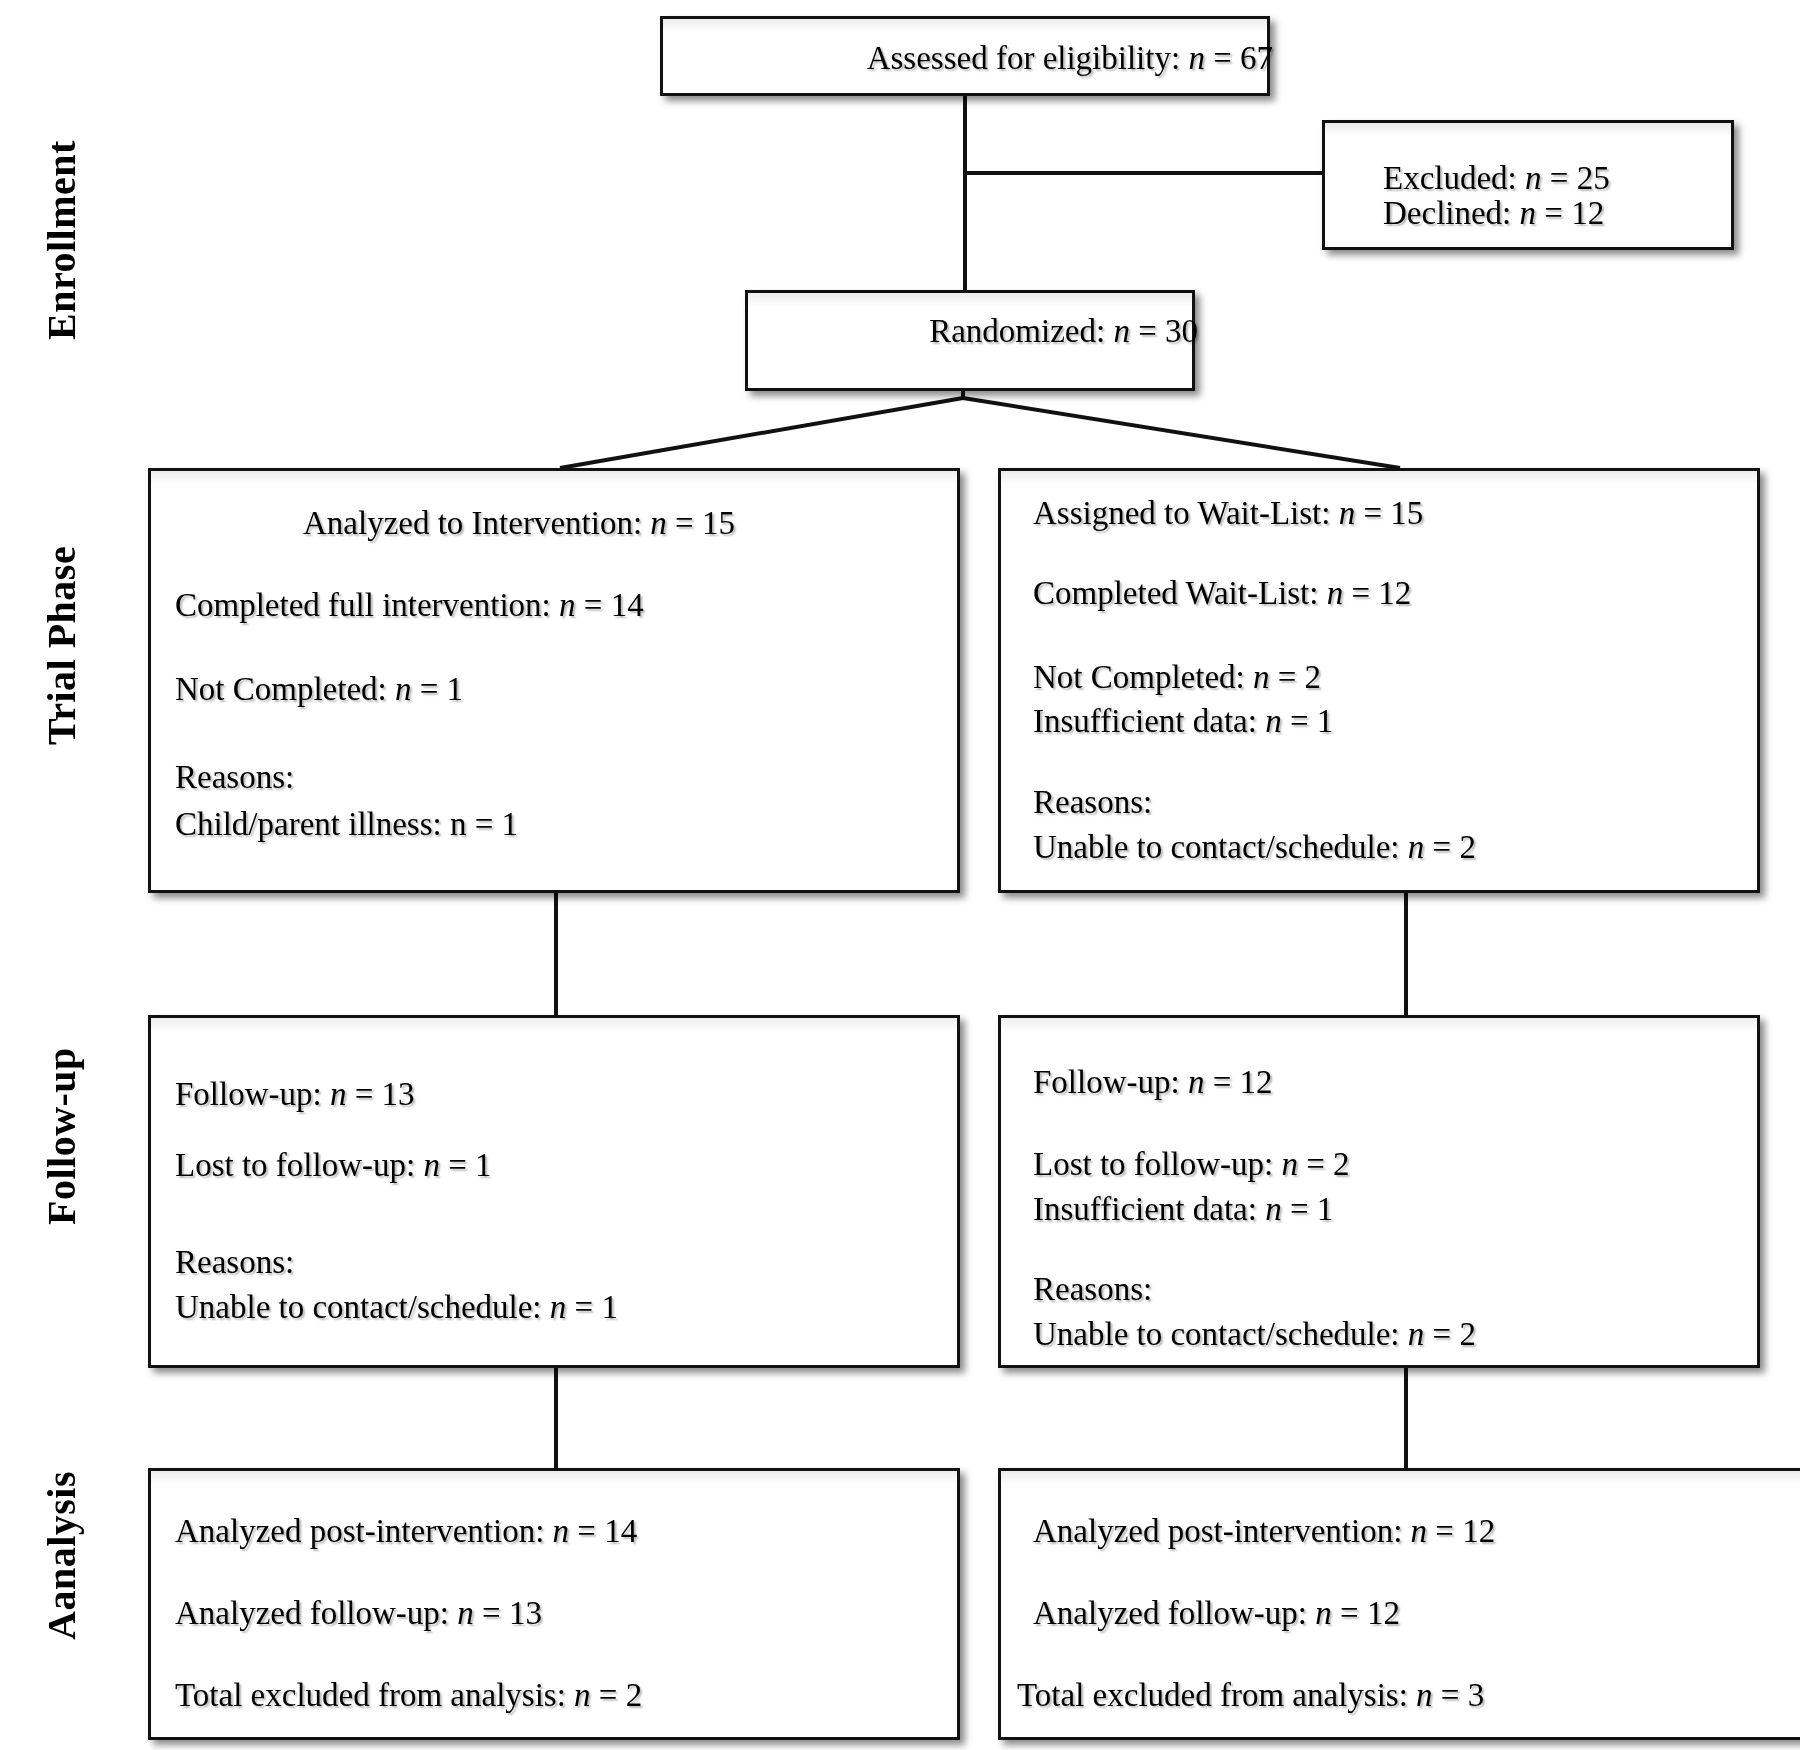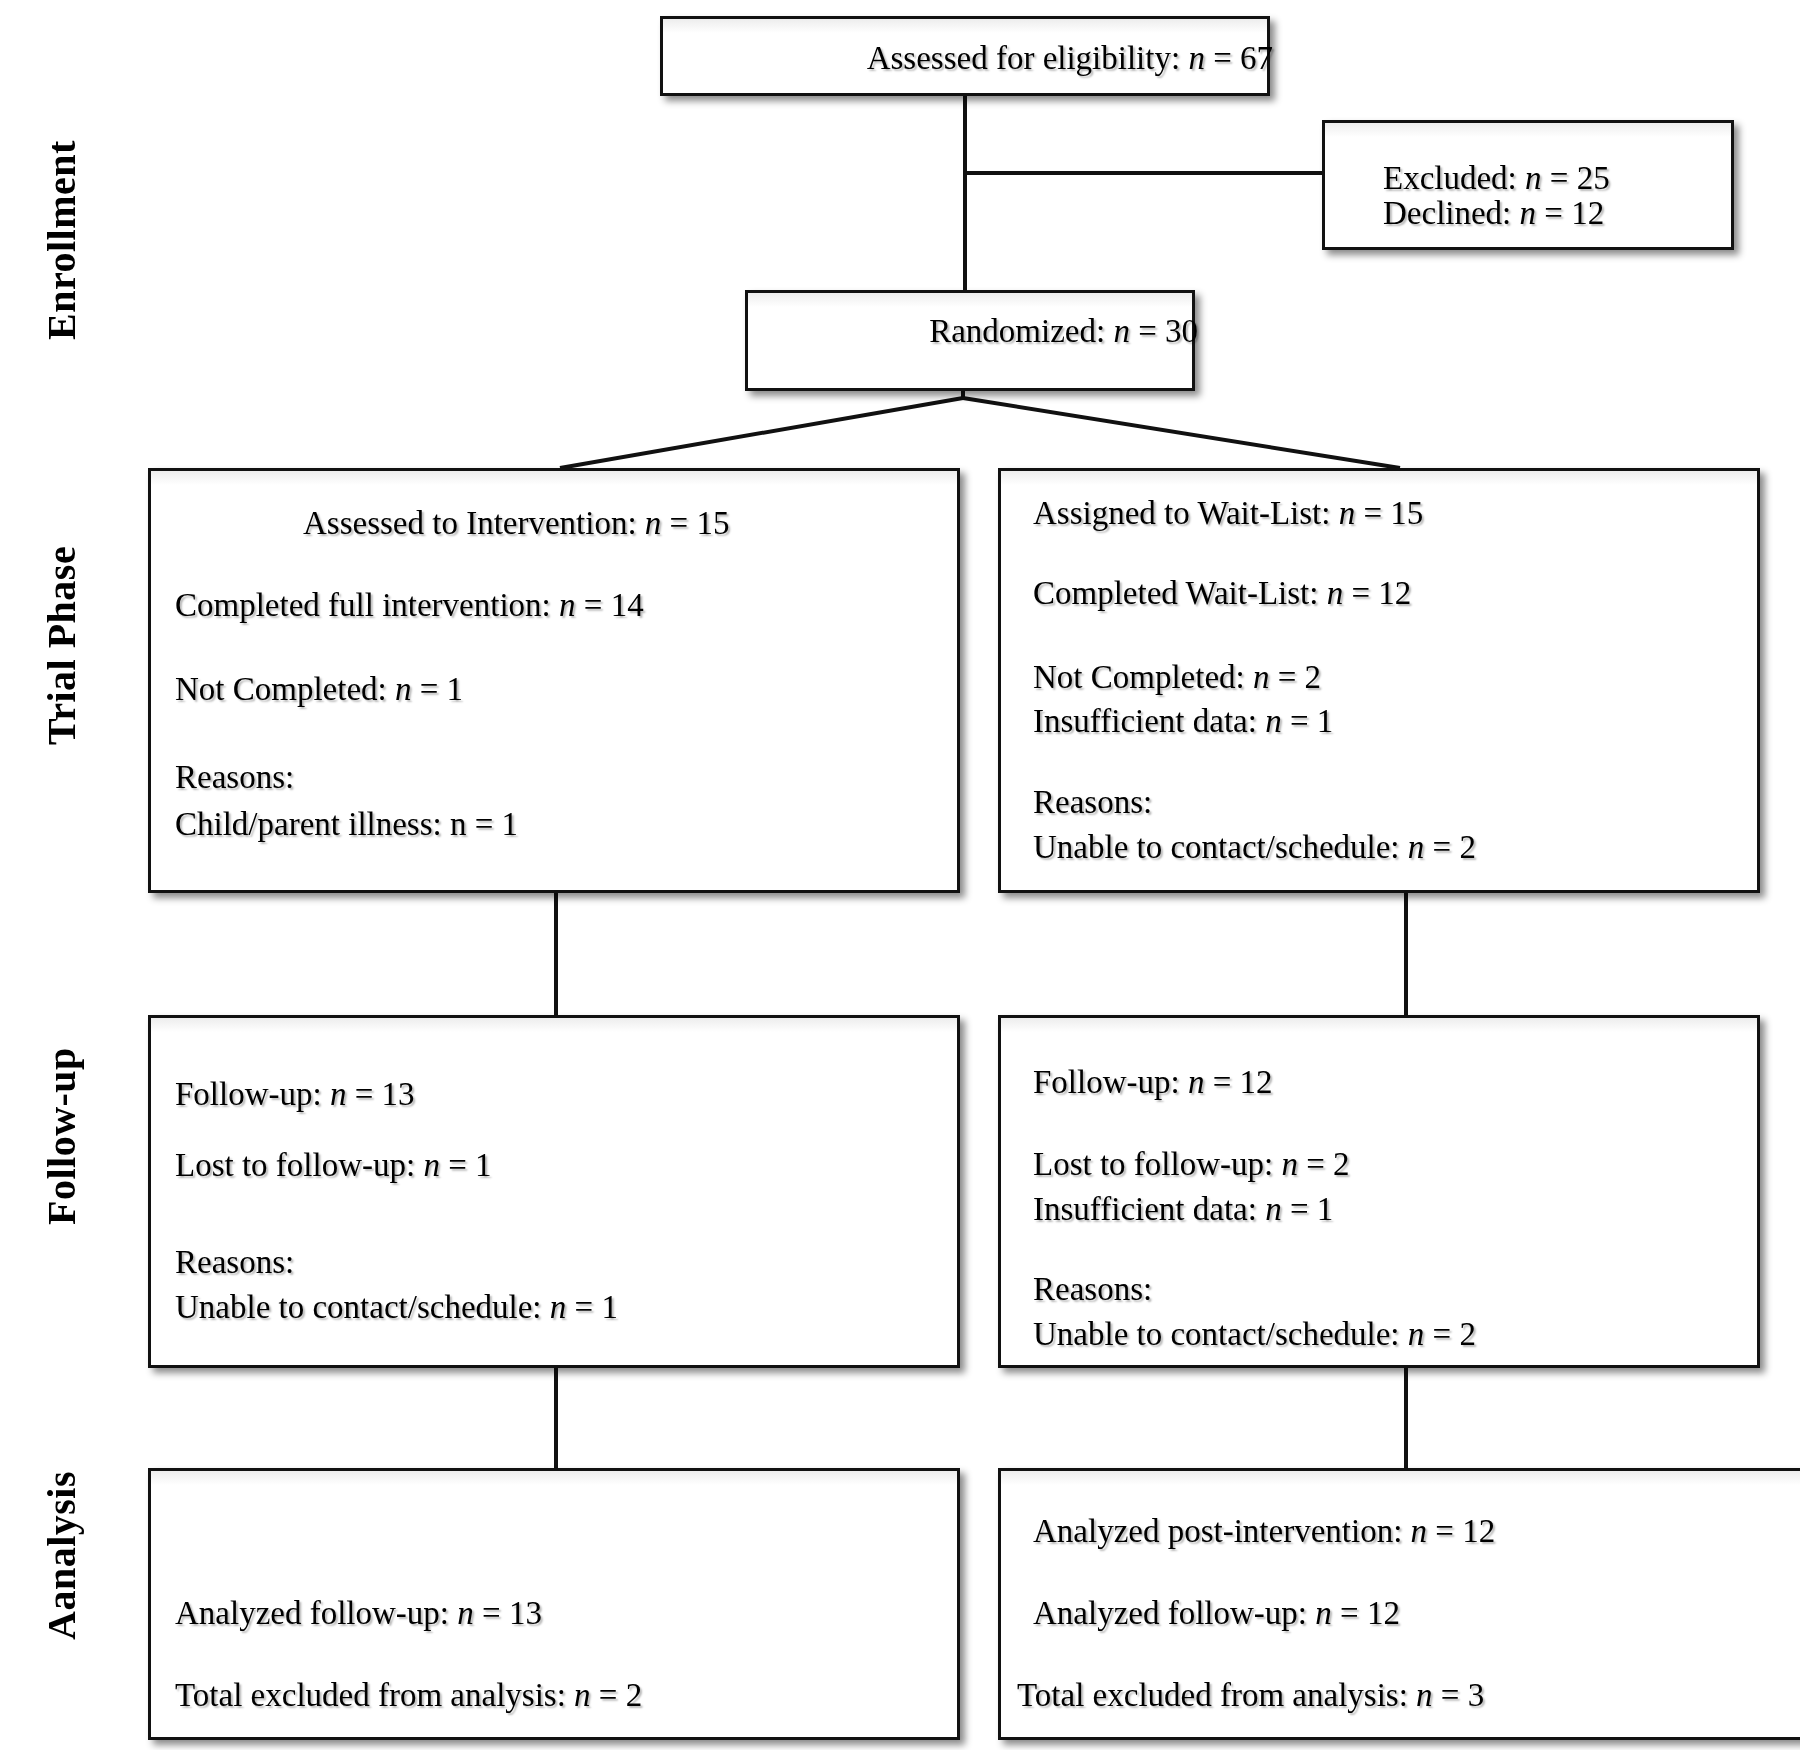--- a/index.html
+++ b/index.html
@@ -132,21 +132,21 @@
     <div class="inner">
       <span class="line-text centered" style="left: 0; top: 22px; width: 450px;">
         <span>Randomized: </span><i class="nv">n</i><span> = 30</span>
       </span>
     </div>
   </div>
 
   <div class="box" style="left: 148px; top: 468px; width: 812px; height: 425px;">
     <div class="inner">
       <span class="line-text" style="left: 152px; top: 36px;">
-        <span>Assessed to Intervention: </span><i class="nv">n</i><span> = 15</span>
+        <span>Analyzed to Intervention: </span><i class="nv">n</i><span> = 15</span>
       </span>
       <span class="line-text" style="left: 24px; top: 118px;">
         <span>Completed full intervention: </span><i class="nv">n</i><span> = 14</span>
       </span>
       <span class="line-text" style="left: 24px; top: 202px;">
         <span>Not Completed: </span><i class="nv">n</i><span> = 1</span>
       </span>
       <span class="line-text" style="left: 24px; top: 290px;">Reasons:</span>
       <span class="line-text" style="left: 24px; top: 337px;">Child/parent illness: n = 1</span>
     </div>
@@ -201,20 +201,23 @@
       </span>
       <span class="line-text" style="left: 32px; top: 255px;">Reasons:</span>
       <span class="line-text" style="left: 32px; top: 300px;">
         <span>Unable to contact/schedule: </span><i class="nv">n</i><span> = 2</span>
       </span>
     </div>
   </div>
 
   <div class="box" style="left: 148px; top: 1468px; width: 812px; height: 272px;">
     <div class="inner">
+      <span class="line-text" style="left: 24px; top: 44px;">
+        <span>Analyzed post-intervention: </span><i class="nv">n</i><span> = 14</span>
+      </span>
       <span class="line-text" style="left: 24px; top: 126px;">
         <span>Analyzed follow-up: </span><i class="nv">n</i><span> = 13</span>
       </span>
       <span class="line-text" style="left: 24px; top: 208px;">
         <span>Total excluded from analysis: </span><i class="nv">n</i><span> = 2</span>
       </span>
     </div>
   </div>
 
   <div class="box" style="left: 998px; top: 1468px; width: 888px; height: 272px;">

